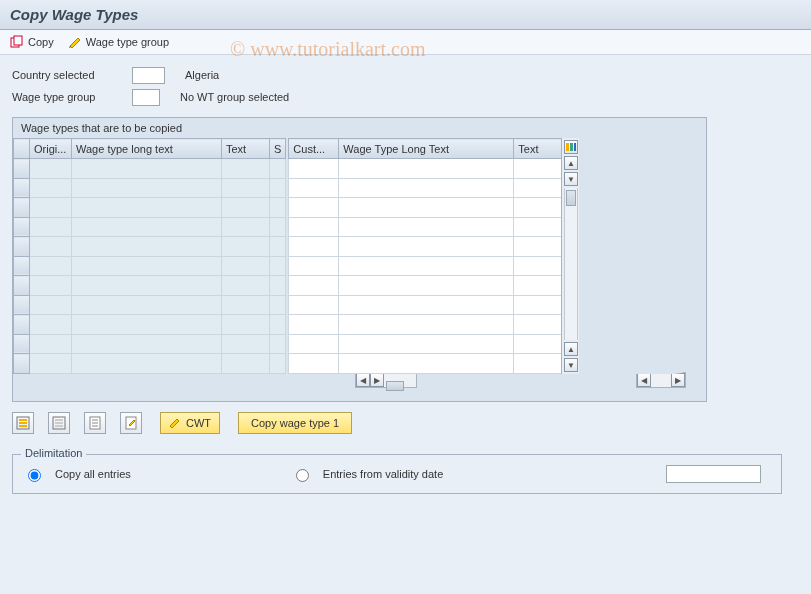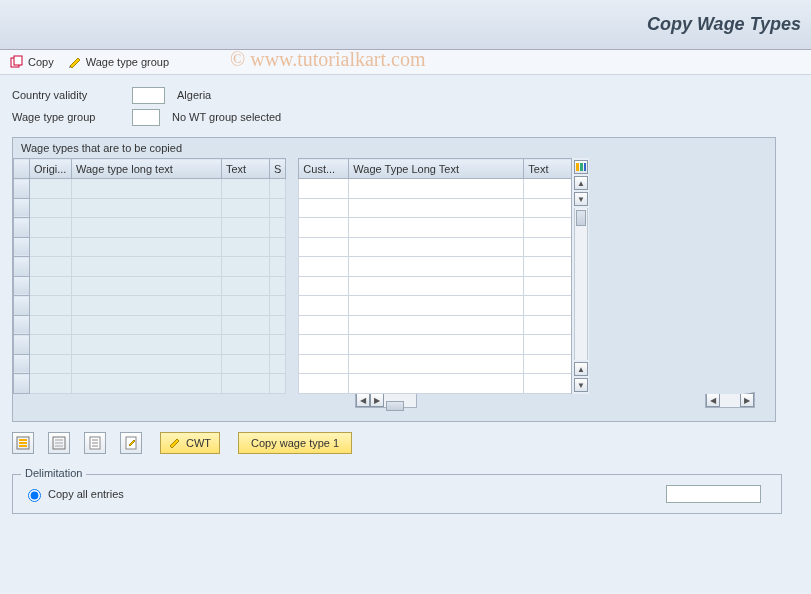--- a/index.html
+++ b/index.html
@@ -10,26 +10,25 @@
     background: #e8eff7;
     color: #333;
     width: 811px;
     height: 594px;
     overflow: hidden;
     position: relative;
   }
   .title-bar {
     background: linear-gradient(#e6edf5, #d4dde9);
     border-bottom: 1px solid #aab;
-    padding: 14px 10px;
-    font-size: 18px;
+    padding: 6px 10px;
+    font-size: 15px;
     font-weight: bold;
     font-style: italic;
     color: #3a4a5a;
-    text-align: right;
   }
   .toolbar {
     background: #f4f8fc;
     border-bottom: 1px solid #ccd5e0;
     padding: 5px 10px;
     display: flex;
     gap: 14px;
     align-items: center;
   }
   .toolbar .tb-item {
@@ -47,27 +46,27 @@
     display: flex;
     align-items: center;
     height: 20px;
     margin-bottom: 2px;
   }
   .form-row label { width: 120px; }
   .form-row input[type="text"] {
     background: #fff; border: 1px solid #9aa;
     height: 17px; font-size: 11px; padding: 0 3px;
   }
-  .form-row .readout { margin-left: 12px; }
+  .form-row .readout { margin-left: 20px; }
   .checkbox-row { display: flex; align-items: center; gap: 4px; margin-top: 2px; }
   .table-frame {
     margin-top: 10px;
     border: 1px solid #a7b3c2;
     background: #d9e4ef;
-    width: 764px;
+    width: 695px;
     height: 285px;
     position: relative;
   }
   .table-caption {
     padding: 4px 8px;
     background: #d9e4ef;
   }
   .grid-wrap {
     display: flex;
     height: 236px;
@@ -196,28 +195,28 @@
     background: #e8eff7;
     padding: 0 4px;
     font-size: 11px;
     color: #3a4a5a;
   }
   .radio-row {
     display: flex;
     align-items: center;
     gap: 40px;
   }
-  .radio-item { display: flex; align-items: center; gap: 4px; }
+  .radio-item { display: flex; align-items: center; gap: 11px; }
   .date-input {
     width: 95px; height: 18px;
     border: 1px solid #9aa;
     background: #fff;
   }
   .watermark {
-    position: absolute; top: 48px; left: 230px;
+    position: absolute; top: 38px; left: 230px;
     color: rgba(222,119,42,0.45);
     font-family: Georgia, serif;
     font-size: 20px;
     pointer-events: none;
   }
   svg { display: block; }
 </style>
 </head>
 <body>
 
@@ -241,21 +240,21 @@
         </svg>
     </span>
     <span>Wage type group</span>
   </div>
 </div>
 
 <div class="watermark">©   www.tutorialkart.com</div>
 
 <div class="main">
   <div class="form-row">
-    <label>Country validity</label>
+    <label>Country selected</label>
     <input type="text" style="width: 28px; text-align: left; padding-left: 28px;" value="DZ">
     <span class="readout">Algeria</span>
   </div>
   <div class="form-row">
     <label>Wage type group</label>
     <input type="text" style="width: 28px;" value="">
     <span class="readout">No WT group selected</span>
   </div>
 
   <div class="table-frame">
@@ -346,21 +345,21 @@
             <tr>
               <td class="row-selector"></td>
               <td></td>
               <td></td>
               <td></td>
               <td></td>
             </tr>
           </tbody>
       </table>
 
-      <table class="grid" style="margin-left:12px">
+      <table class="grid" style="margin-left:2px">
         <thead>
             <tr>
           <th style="width:50px">Cust...</th>
           <th style="width:175px">Wage Type Long Text</th>
           <th style="width:48px">Text</th>
         </tr>
           </thead>
         <tbody id="right-body">
             <tr>
               <td></td>
@@ -500,15 +499,19 @@
   </div>
 </div>
 
 <div class="group-box">
   <div class="legend">Delimitation</div>
   <div class="radio-row">
     <div class="radio-item">
       <input type="radio" name="delim" checked="" style="">
       <span>Copy all entries</span>
     </div>
+    <div class="radio-item" style="margin-left:120px">
+      <input type="radio" name="delim" style="">
+      <span>Entries from validity date</span>
+    </div>
     <input type="text" class="date-input" style="margin-left: auto; margin-right: 10px;" value="">
   </div>
 </div>
 
 </body></html>

